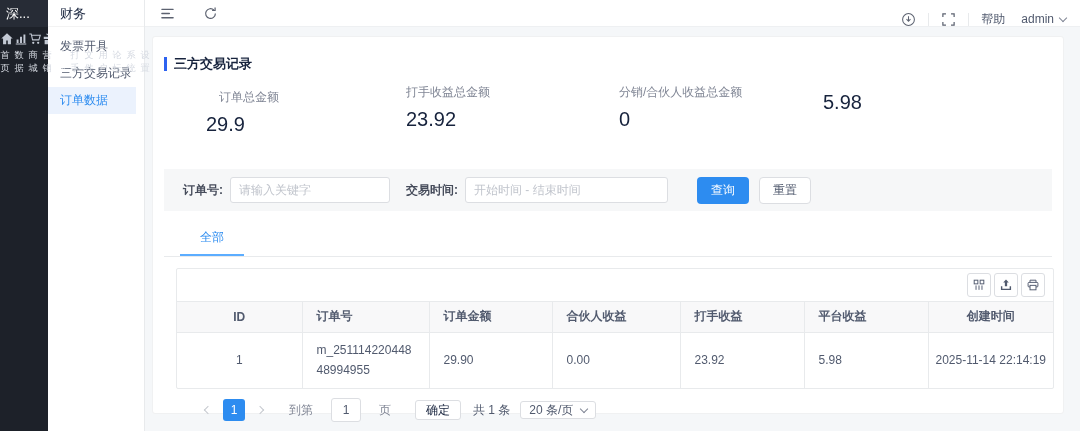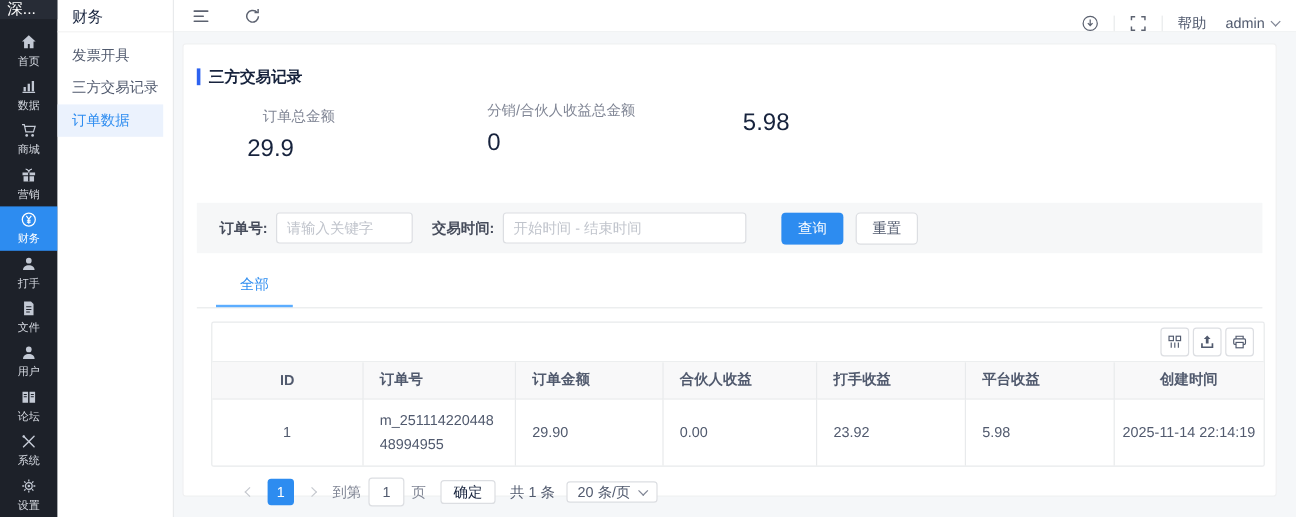--- a/index.html
+++ b/index.html
@@ -3,21 +3,21 @@
 <meta charset="utf-8">
 <style>
   * { margin:0; padding:0; box-sizing:border-box; }
   html,body { width:1080px; height:431px; overflow:hidden; }
   body { font-family:"Liberation Sans","DejaVu Sans",sans-serif; font-size:12px; color:#515a6e; background:#f5f7f9; }
   .app { display:flex; width:1080px; height:431px; }
 
   
   .sidebar { width:48px; background:#1d2129; color:#cfd3dc; flex:0 0 48px; display:flex; flex-direction:column; }
   .logo { height:27px; background:#272c36; color:#fff; font-size:13px; display:flex; align-items:center; padding-left:6px; white-space:nowrap; overflow:hidden; }
-  .nav { flex:1; padding-top:8px; display:flex; flex-direction:column; }
+  .nav { flex:1; padding-top:8px; display:flex; flex-direction:row; }
   .nav-item { height:37px; display:flex; flex-direction:column; align-items:center; justify-content:center; cursor:pointer; }
   .nav-item .ic { width:14px; height:14px; display:block; color:#c3c9d4; }
   .nav-item .lbl { font-size:10px; margin-top:2px; transform:scale(.92); color:#d6dae2; }
   .nav-item.active { background:#2d8cf0; }
   .nav-item.active .ic, .nav-item.active .lbl { color:#fff; }
   .ic svg { width:100%; height:100%; display:block; }
 
   
   .subsidebar { width:97px; flex:0 0 97px; background:#fff; border-right:1px solid #e8eaec; display:flex; flex-direction:column; }
   .subsidebar .sub-title { height:27px; line-height:27px; padding-left:12px; font-size:13px; color:#17233d; border-bottom:1px solid #f3f3f3; }
@@ -46,21 +46,21 @@
 
   .stats { margin-top:11px; margin-left:42px; display:grid; grid-template-columns:200px 213px 204px 1fr; }
   .stat-label { font-size:12px; color:#808695; }
   .stat-value { font-size:20px; color:#17233d; margin-top:7px; }
   .stat:first-child .stat-label { padding-left:13px; padding-top:5px; }
 
   .filter-bar { margin-top:33px; height:42px; background:#f6f7f8; display:flex; align-items:center; padding:0 12px 0 19px; }
   .f-label { font-size:12px; font-weight:600; color:#464c5b; margin-right:7px; white-space:nowrap; }
   .f-input { height:26px; background:#fff; border:1px solid #dcdee2; border-radius:3px; padding:0 8px; font-size:12px; color:#515a6e; outline:none; font-family:inherit; }
   .f-input::placeholder { color:#c0c4cc; }
-  .inp-order { width:114px; margin-right:16px; }
+  .inp-order { width:160px; margin-right:16px; }
   .inp-time { width:203px; margin-right:10px; }
   .btn { height:27px; border-radius:4px; font-size:12px; padding:0 13px; cursor:pointer; border:1px solid transparent; font-family:inherit; }
   .btn-primary { background:#2d8cf0; color:#fff; margin-right:10px;margin-left:19px; }
   .btn-plain { background:#fff; border-color:#dcdee2; color:#515a6e; }
 
   .tabs { margin-top:14px; border-bottom:1px solid #e8eaec; padding-left:16px; }
   .tab { display:inline-block; padding:4px 20px 8px 20px; font-size:12px; color:#2d8cf0; border-bottom:2px solid #5cadff; cursor:pointer; }
 
   .table-wrap { margin:11px 0 0 12px; width:878px; border:1px solid #e8eaec; border-radius:2px; }
   .table-toolbar { height:33px; display:flex; align-items:center; justify-content:flex-end; padding-right:8px; border-bottom:1px solid #e8eaec; }
@@ -72,21 +72,21 @@
   thead th { background:#f8f8f9; height:30px; font-weight:600; color:#515a6e; text-align:left; padding:0 14px; border-bottom:1px solid #e8eaec; }
   tbody td { height:56px; color:#515a6e; padding:0 14px; vertical-align:middle; }
   th.c-id, td.c-id { text-align:center; padding:0 4px; }
   th.c-time { text-align:center; }
   td.c-time { text-align:center; padding:0 6px; }
   td.c-order { line-height:20px; word-break:break-all; }
 
   .pagination { margin:9px 0 0 33px; display:flex; align-items:center; color:#808695; }
   .pg-arrow { width:22px; height:22px; display:flex; align-items:center; justify-content:center; color:#c5c8ce; cursor:pointer; }
   .pg-num { min-width:22px; height:22px; background:#2d8cf0; color:#fff; border-radius:3px; display:flex; align-items:center; justify-content:center; font-size:12px; margin:0 4px; cursor:pointer; }
-  .pg-text { margin:0 6px; font-size:12px; }
+  .pg-text { margin:0 18px; font-size:12px; }
   .pg-goto { width:30px; height:24px; border:1px solid #dcdee2; border-radius:3px; text-align:center; font-size:12px; color:#515a6e; outline:none; font-family:inherit; }
   .pg-confirm { height:20px; border:1px solid #dcdee2; border-radius:3px; background:#fff; font-weight:400; color:#17233d; font-size:12px; padding:0 10px; margin:0 8px 0 6px; cursor:pointer; font-family:inherit; }
   .pg-total { color:#515a6e; margin:0 10px 0 4px; font-size:12px; }
   .pg-size { height:18px; border:1px solid #dcdee2; border-radius:3px; background:#fff; display:flex; align-items:center; padding:0 8px; color:#515a6e; cursor:pointer; }
   .pg-size .chev.down { color:#808695; margin-left:8px; }
 </style>
 </head>
 <body>
 
 <div class="app">
@@ -239,20 +239,24 @@
 
         <div class="section-title">
           <span class="section-bar"></span>
           <span class="section-text">三方交易记录</span>
         </div>
 
         <div class="stats">
           <div class="stat">
             <div class="stat-label">订单总金额</div>
             <div class="stat-value">29.9</div>
+          </div>
+          <div class="stat">
+            <div class="stat-label">打手收益总金额</div>
+            <div class="stat-value">23.92</div>
           </div>
           <div class="stat">
             <div class="stat-label">分销/合伙人收益总金额</div>
             <div class="stat-value">0</div>
           </div>
           <div class="stat">
             <div class="stat-value">5.98</div>
           </div>
         </div>
 

